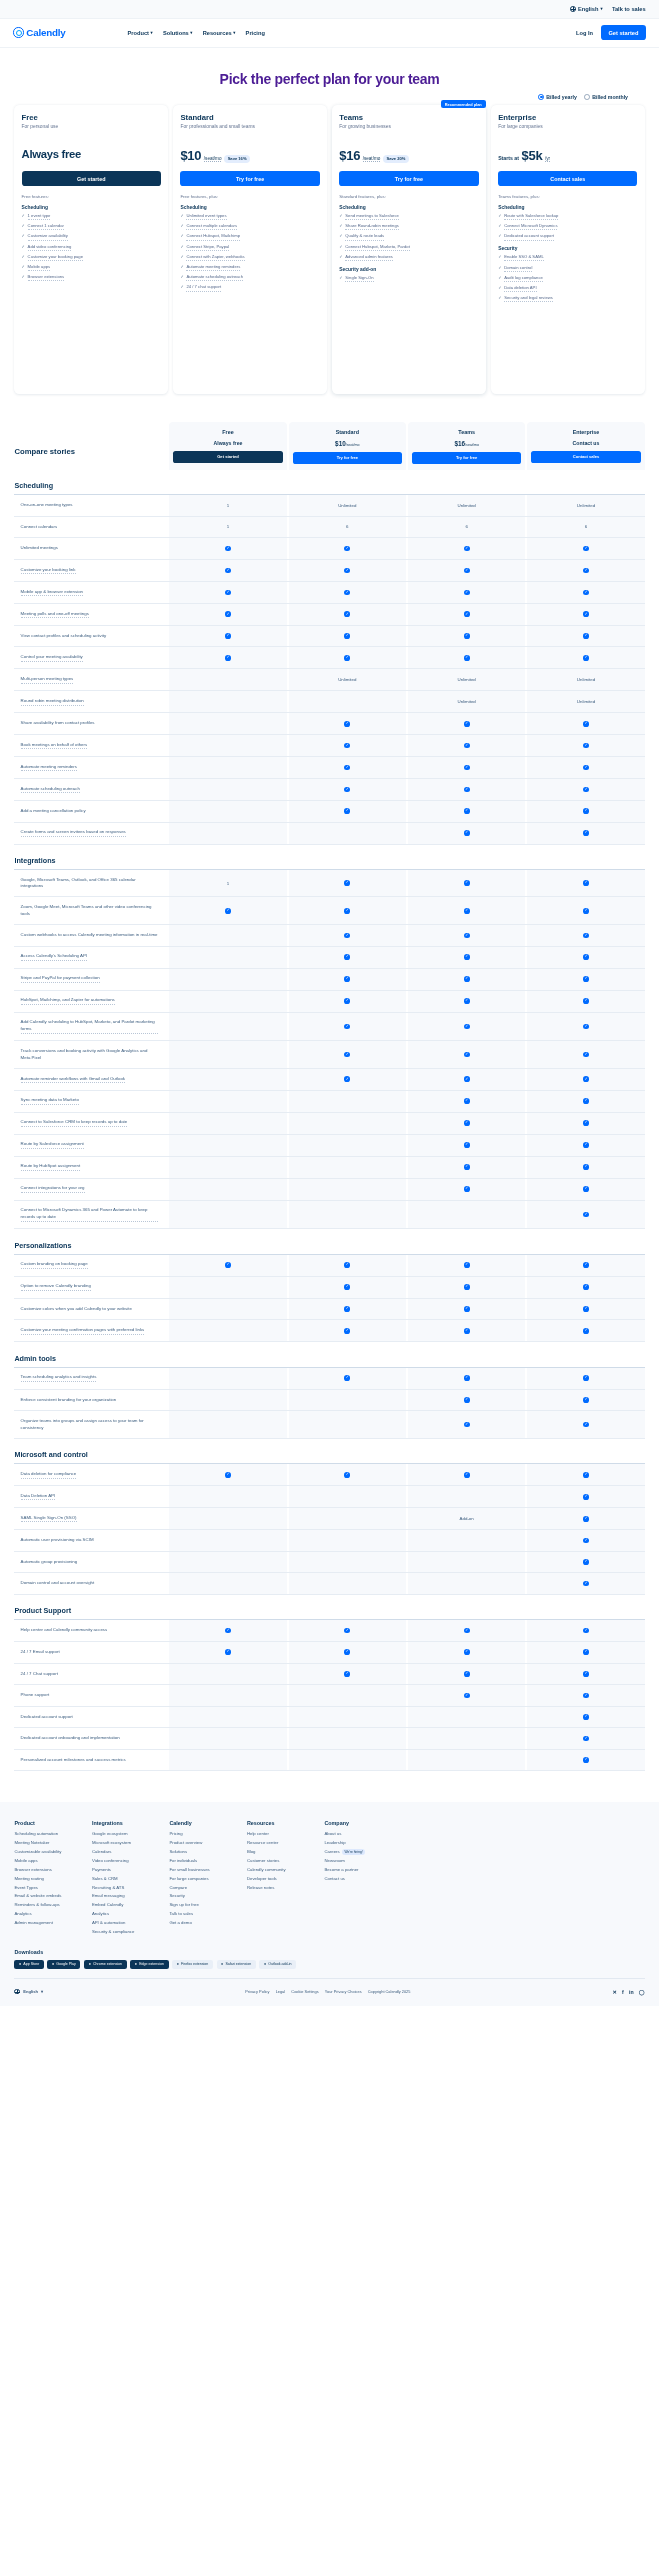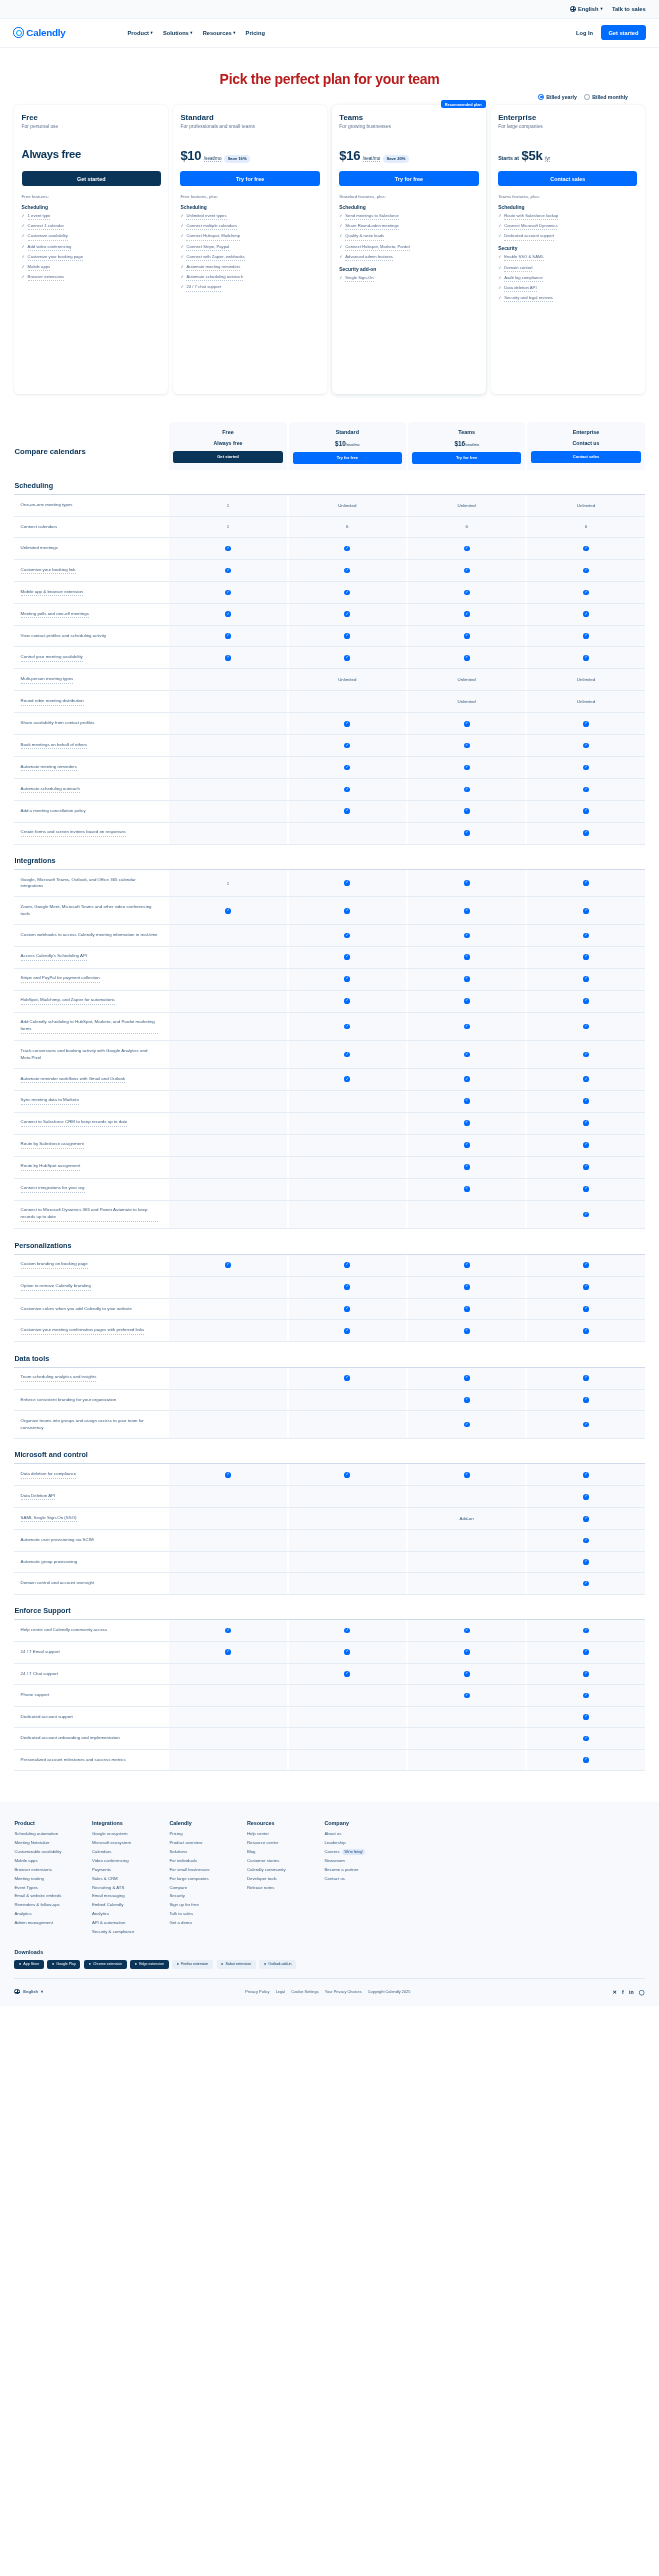--- a/index.html
+++ b/index.html
@@ -57,21 +57,21 @@
   .nav-right { margin-left: auto; display: flex; align-items: center; gap: 8.2px; }
   .login { font-size: 5.7px; font-weight: 600; }
   .btn-primary-dark {
     background:#006bff; color:#fff; font-size:5.7px; font-weight:700;
     padding:4.1px 7.2px; border-radius:3.1px; border:none; cursor:pointer;
     font-family:"Liberation Sans", sans-serif;
   }
 
   
   .hero { text-align: center; padding: 23px 0 7.2px; background:#fff;}
-  .hero h1 { font-size: 14px; font-weight: 700; color: #b91c1c; letter-spacing:-0.3px;}
+  .hero h1 { font-size: 14px; font-weight: 700; color: #4c1d95; letter-spacing:-0.3px;}
 
   .billing-toggle {
     display:flex; justify-content:flex-end; gap:7.2px; padding:0 31px 5.2px 0;
     font-size:5.2px; font-weight:600; color:#0b3558;
   }
   .radio-opt { display:flex; align-items:center; gap:2.6px; cursor:pointer;}
   .radio {
     width:5.7px; height:5.7px; border-radius:50%; border:0.7px solid #99a9bd;
     display:inline-block; position:relative;
   }
@@ -402,21 +402,21 @@
       </div>
       <div class="feat-li">
         <span class="chk">✓</span>
         <span class="feat-txt">Security and legal reviews</span>
       </div>
     </div>
   </div>
 
 <div class="compare-wrap">
   <div class="compare-head">
-    <div class="compare-title">Compare calendars</div>
+    <div class="compare-title">Compare stories</div>
     <div style="display:flex; flex:1;" id="compare-cols">
         <div class="ch-col">
     <div class="ch-name">Free</div>
     <div class="ch-price plain">Always free</div>
     <button class="ch-btn dark">Get started</button>
         </div>
         <div class="ch-col">
     <div class="ch-name">Standard</div>
     <div class="ch-price">$10<span class="u">/seat/mo</span></div>
     <button class="ch-btn blue">Try for free</button>
@@ -937,21 +937,21 @@
             <span class="tick">✓</span>
           </div>
           <div class="tcell">
             <span class="tick">✓</span>
           </div>
           <div class="tcell">
             <span class="tick">✓</span>
           </div>
         </div>
       </div>
-      <div class="sec-title">Data tools</div>
+      <div class="sec-title">Admin tools</div>
       <div class="tsection">
         <div class="trow">
           <div class="tlabel">
             <span class="dotted">Team scheduling analytics and insights</span>
           </div>
           <div class="tcell"></div>
           <div class="tcell">
             <span class="tick">✓</span>
           </div>
           <div class="tcell">
@@ -1056,21 +1056,21 @@
             <span class="">Domain control and account oversight</span>
           </div>
           <div class="tcell"></div>
           <div class="tcell"></div>
           <div class="tcell"></div>
           <div class="tcell">
             <span class="tick">✓</span>
           </div>
         </div>
       </div>
-      <div class="sec-title">Enforce Support</div>
+      <div class="sec-title">Product Support</div>
       <div class="tsection">
         <div class="trow">
           <div class="tlabel">
             <span class="">Help center and Calendly community access</span>
           </div>
           <div class="tcell">
             <span class="tick">✓</span>
           </div>
           <div class="tcell">
             <span class="tick">✓</span>

